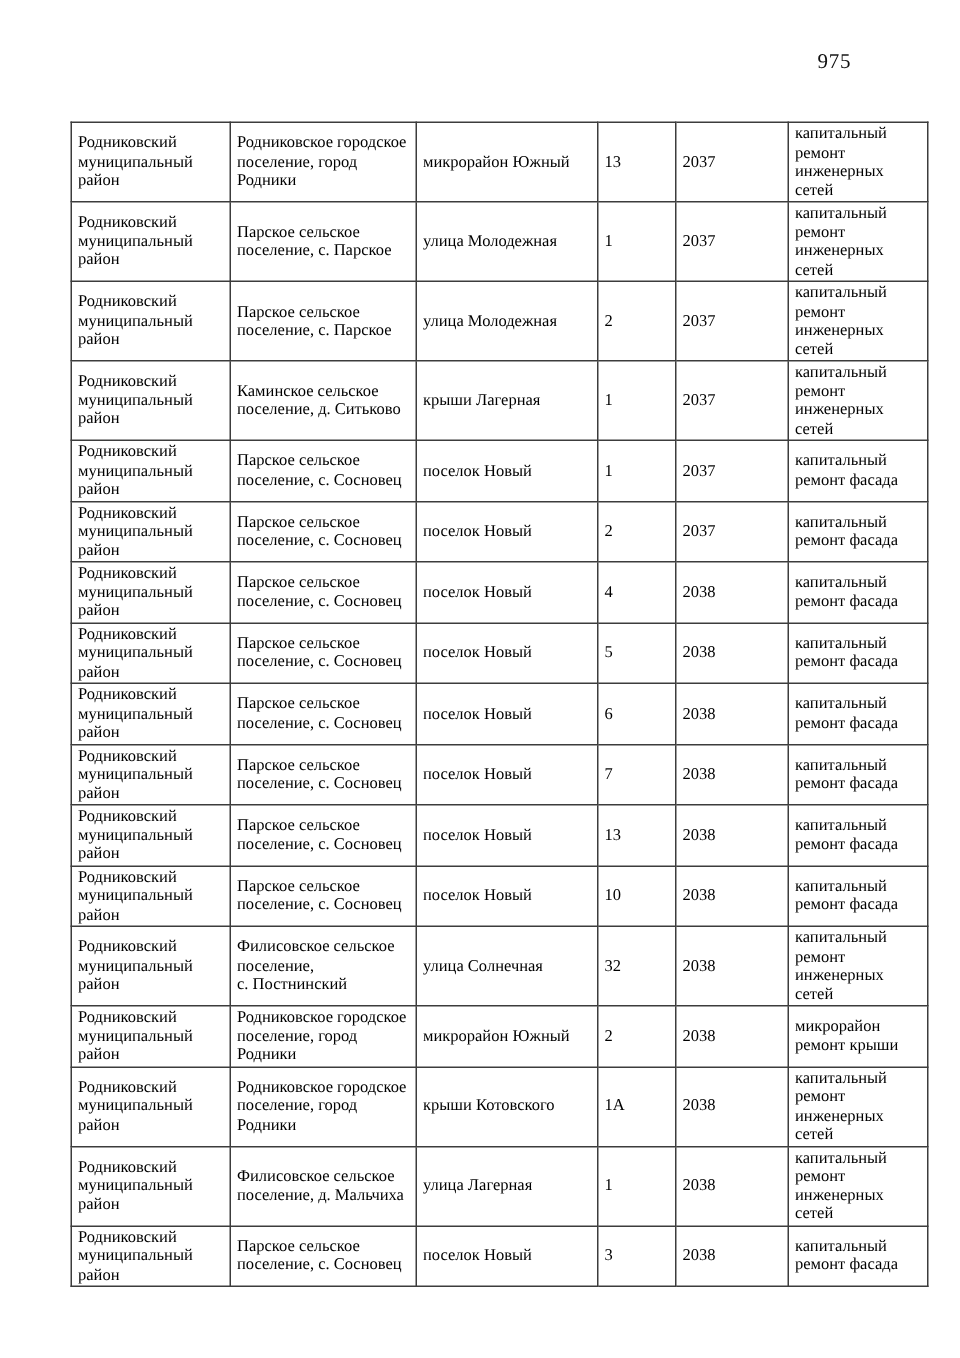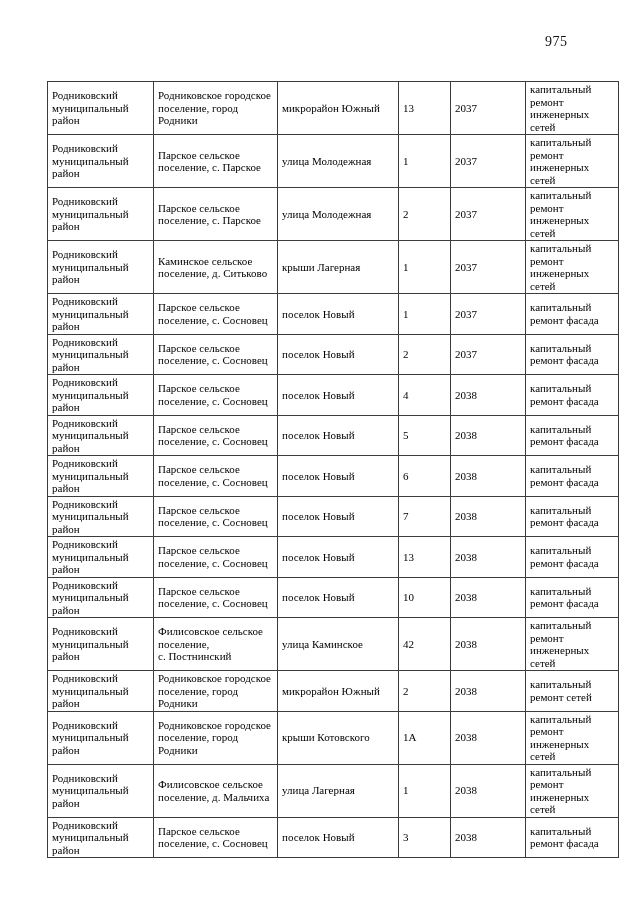--- a/index.html
+++ b/index.html
@@ -173,33 +173,33 @@
     <td class="c-settlement">Парское сельское поселение, с. Сосновец</td>
     <td class="c-street">поселок Новый</td>
     <td class="c-house">10</td>
     <td class="c-year">2038</td>
     <td class="c-work">капитальный ремонт фасада</td>
   </tr>
 
   <tr>
     <td class="c-district">Родниковский муниципальный район</td>
     <td class="c-settlement">Филисовское сельское поселение, с.&nbsp;Постнинский</td>
-    <td class="c-street">улица Каминское</td>
-    <td class="c-house">42</td>
+    <td class="c-street">улица Солнечная</td>
+    <td class="c-house">32</td>
     <td class="c-year">2038</td>
     <td class="c-work">капитальный ремонт инженерных сетей</td>
   </tr>
 
   <tr>
     <td class="c-district">Родниковский муниципальный район</td>
     <td class="c-settlement">Родниковское городское поселение, город Родники</td>
     <td class="c-street">микрорайон Южный</td>
     <td class="c-house">2</td>
     <td class="c-year">2038</td>
-    <td class="c-work">капитальный ремонт сетей</td>
+    <td class="c-work">микрорайон ремонт крыши</td>
   </tr>
 
   <tr>
     <td class="c-district">Родниковский муниципальный район</td>
     <td class="c-settlement">Родниковское городское поселение, город Родники</td>
     <td class="c-street">крыши Котовского</td>
     <td class="c-house">1А</td>
     <td class="c-year">2038</td>
     <td class="c-work">капитальный ремонт инженерных сетей</td>
   </tr>

